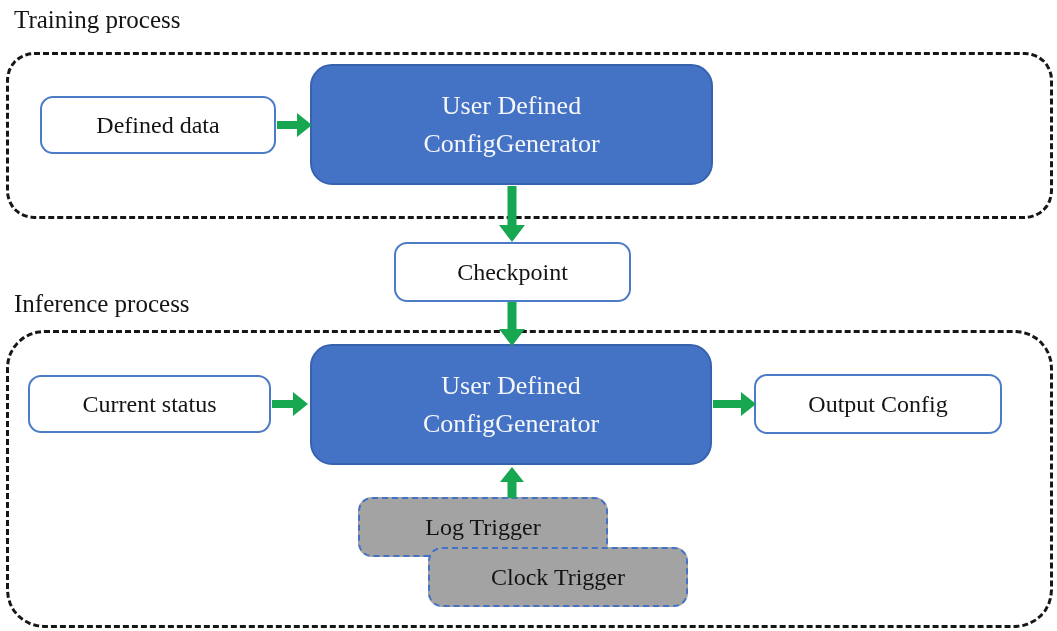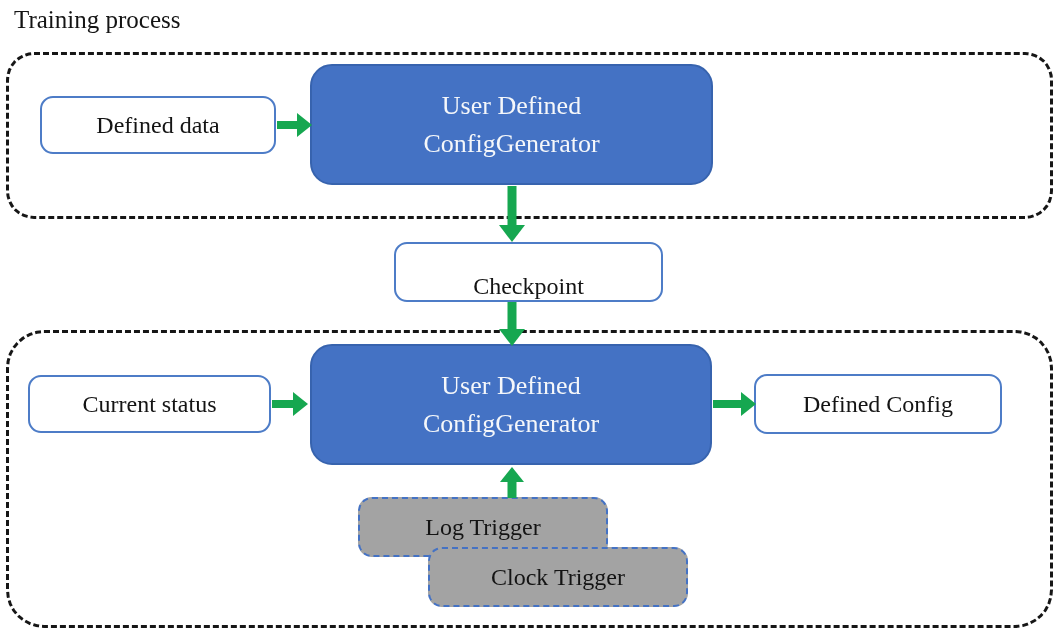--- a/index.html
+++ b/index.html
@@ -117,29 +117,30 @@
   <div class="node-blue" style="left:310px; top:64px; width:403px; height:121px;">
     <span>User Defined</span>
     <span>ConfigGenerator</span>
   </div>
 
   <div class="arrow" style="left:498px; top:186px; width:27px; height:56px;">
     <div class="shaft-v" style="top:0; height:42px;"></div>
       <div class="head-down"></div>
   </div>
 
-  <div class="node" style="left:394px; top:242px; width:269px; height:60px;align-items:flex-end;">
+  <div class="node" style="left:394px; top:242px; width:237px; height:60px;">
     <span>Checkpoint</span>
   </div>
 
   <div class="arrow" style="left:498px; top:302px; width:27px; height:44px;">
     <div class="shaft-v" style="top:0; height:30px;"></div>
       <div class="head-down"></div>
   </div>
 
+  <div class="section-label" style="left:14px; top:290px;">Inference process</div>
 
   <div class="dashed-container" style="left:6px; top:330px; width:1041px; height:292px; border-radius:38px;"></div>
 
   <div class="node" style="left:28px; top:375px; width:243px; height:58px;">
     <span>Current status</span>
   </div>
 
   <div class="arrow" style="left:272px; top:392px; width:36px; height:24px;">
     <div class="shaft-h" style="width:23px;"></div>
       <div class="head-right"></div>
@@ -149,21 +150,21 @@
     <span>User Defined</span>
     <span>ConfigGenerator</span>
   </div>
 
   <div class="arrow" style="left:713px; top:392px; width:43px; height:24px;">
     <div class="shaft-h" style="width:30px;"></div>
       <div class="head-right"></div>
   </div>
 
   <div class="node" style="left:754px; top:374px; width:248px; height:60px;">
-    <span>Defined Config</span>
+    <span>Output Config</span>
   </div>
 
   <div class="arrow" style="left:498px; top:467px; width:27px; height:31px;">
     <div class="shaft-v" style="bottom:0; height:18px;"></div>
       <div class="head-up"></div>
   </div>
 
   <div class="node-dashed" style="left:358px; top:497px; width:250px; height:60px; z-index:1;">
     <span>Log Trigger</span>
   </div>

